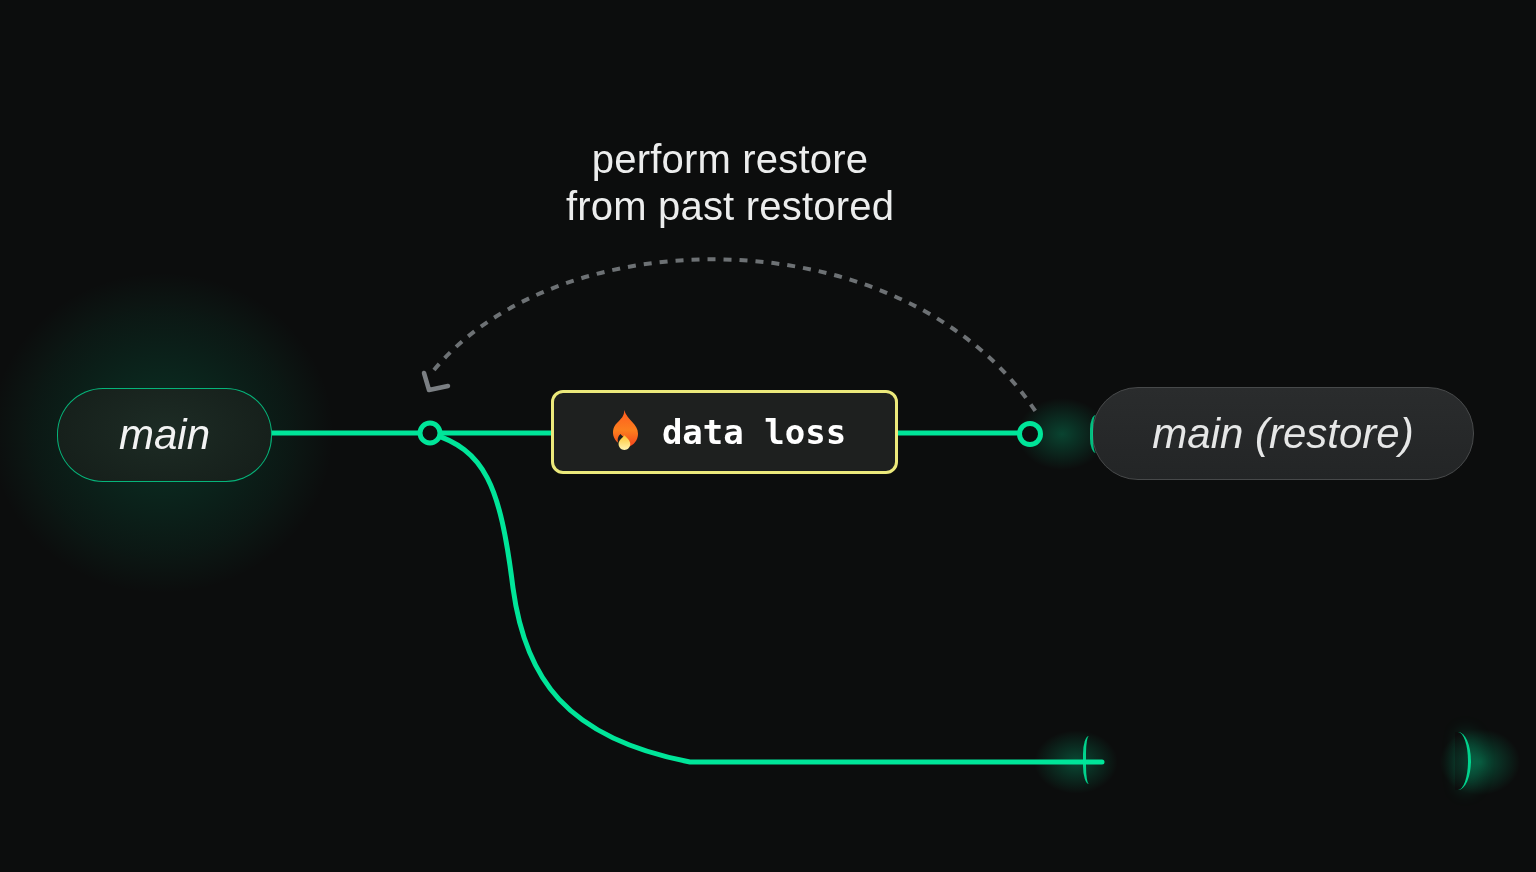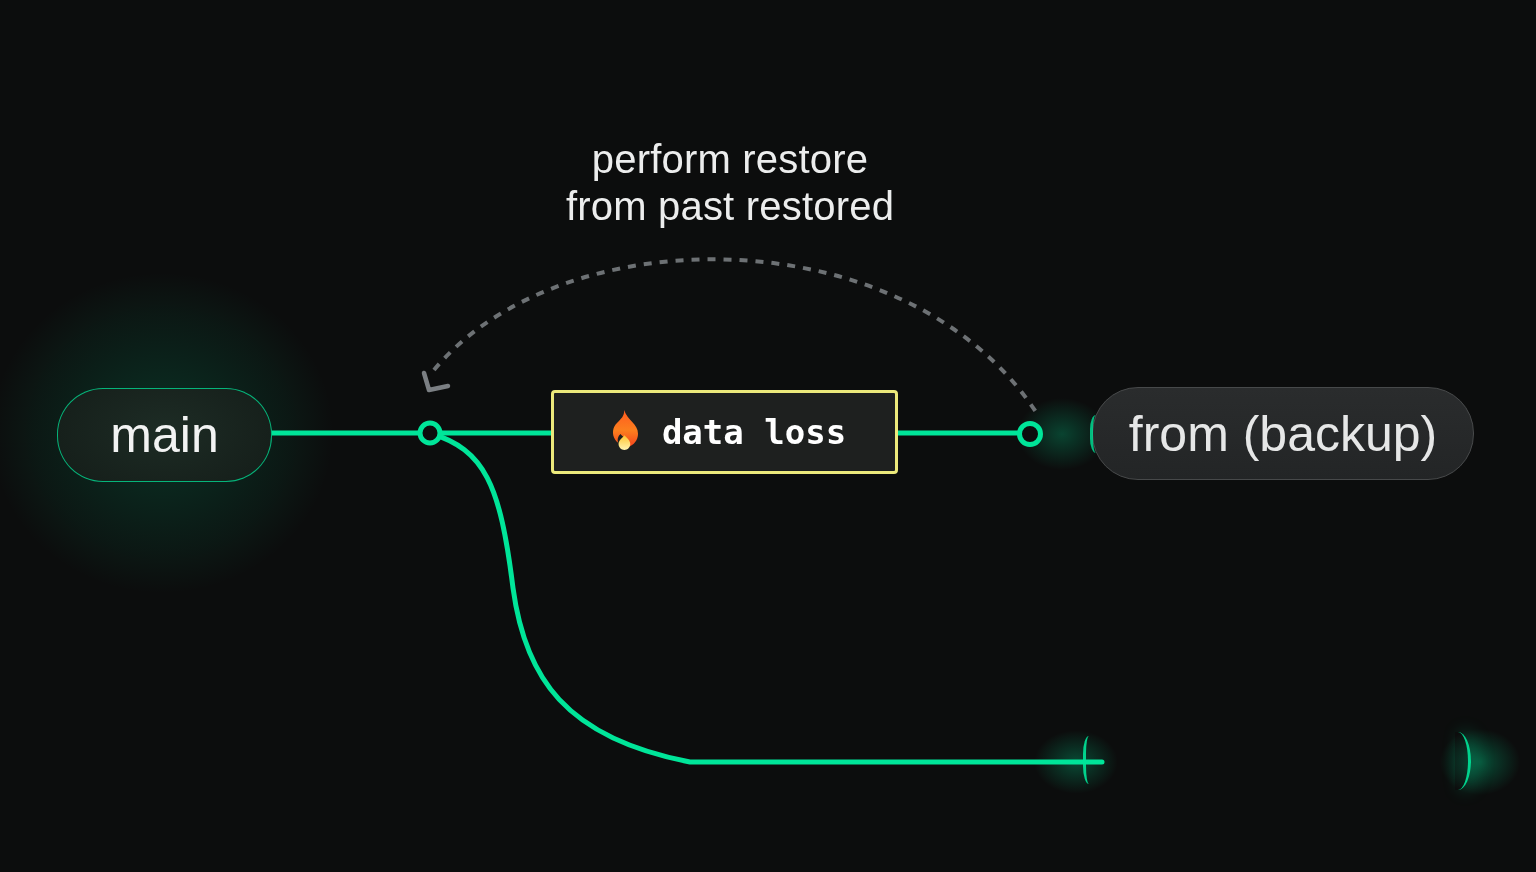--- a/index.html
+++ b/index.html
@@ -38,21 +38,21 @@
   }
   
   svg.wires{position:absolute;left:0;top:0;}
   .trunk,.branchline{stroke:#00e599;stroke-width:5;fill:none;stroke-linecap:round;}
   .arc{stroke:#6d7174;stroke-width:4;fill:none;stroke-dasharray:8 8;stroke-linecap:butt;}
   .arrowhead{stroke:#7b7f83;stroke-width:4.5;fill:none;stroke-linecap:round;stroke-linejoin:round;}
   .node-dot{stroke:#00e599;stroke-width:5;fill:#0c0d0d;}
   
   .pill{
     position:absolute;display:flex;align-items:center;justify-content:center;
-    border-radius:46px;font-size:50px;font-weight:400;white-space:nowrap;
+    border-radius:46px;font-size:42px;font-weight:400;white-space:nowrap;font-style:italic;
   }
   .pill-main{
     left:57px;top:356px;width:213px;height:92px;
     border:1.5px solid rgba(0,229,153,.75);
     background:radial-gradient(120% 170% at 50% 45%, #1d2c25 0%, #141c18 55%, #0e1412 100%);
     color:#f2f3f3;
   }
   .pill-gray{
     background:linear-gradient(#2a2c2d, #232526);
     border:1.5px solid #47494a;
@@ -77,21 +77,21 @@
     border-right:3px solid rgba(0,229,153,.9);
     border-radius:0 13px 13px 0 / 0 29px 29px 0;
     box-shadow:6px 0 18px rgba(0,229,153,.30);
   }
   
   .event-box{
     position:absolute;left:551px;top:358px;width:347px;height:84px;
     box-sizing:border-box;
     background:#1e201f;
     border:3px solid #ece97b;
-    border-radius:4px;
+    border-radius:12px;
     display:flex;align-items:center;justify-content:center;gap:17px;
   }
   .event-label{
     font-family:"DejaVu Sans Mono", monospace;
     font-weight:700;font-size:34px;color:#ffffff;
   }
   .flame{display:inline-flex;align-items:center;}
 </style>
 </head>
 <body>
@@ -136,20 +136,20 @@
           </linearGradient>
         </defs>
         <path d="M20 1 C21.2 8.5 13.5 11.5 10.8 16.8 C8.2 22 9.4 28.6 14.4 32.4 C13.3 29.2 14.2 26.2 16.6 24 C18.6 27.1 23.2 28.1 24.3 31.9 C24.8 33.4 24.6 35 23.8 36.4 C29.6 34.6 33.4 29.6 33.4 23.7 C33.4 14.2 23.8 11.6 20 1 Z" fill="url(#flameOuter)"></path>
         <path d="M20.5 25 C23.2 28.2 26 30 26 33.4 C26 36.6 23.5 39.1 20.4 39.1 C17.3 39.1 14.8 36.6 14.8 33.4 C14.8 30 17.8 28.2 20.5 25 Z" fill="url(#flameInner)"></path>
       </svg>
     </span>
     <span class="event-label">data loss</span>
   </div>
 
   <div class="pill pill-gray pill-backup">
-    <span>from (backup)</span>
+    <span>main (restore)</span>
   </div>
   <div class="accent accent-backup-left"></div>
 
   <div class="accent accent-restored-left"></div>
   <div class="accent accent-restored-right"></div>
 
 </div>
 
 </body></html>

